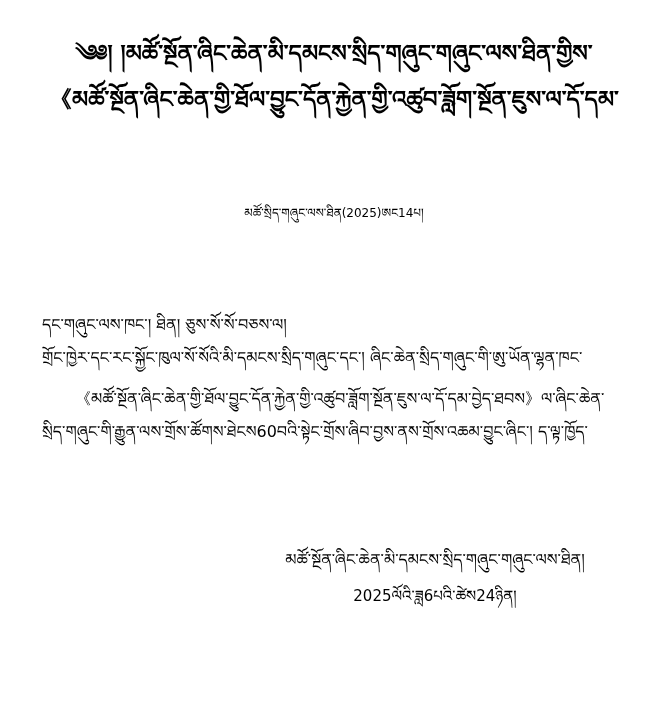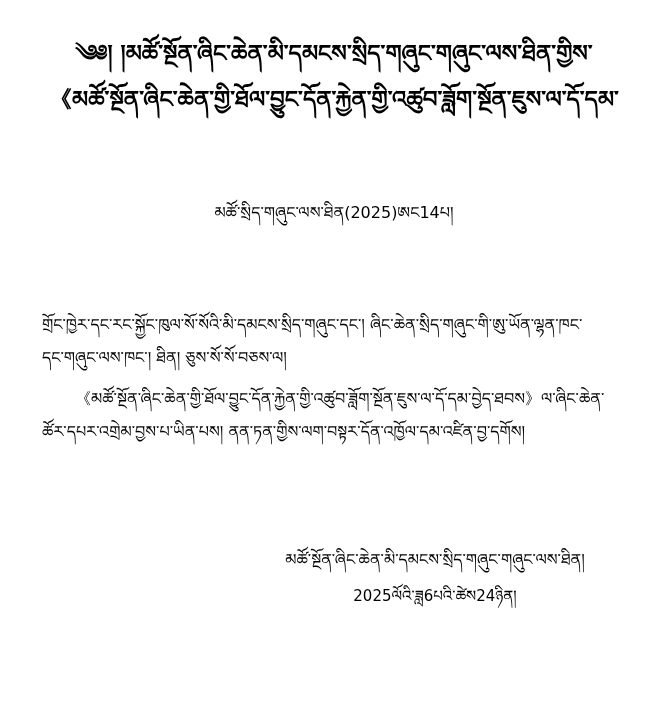--- a/index.html
+++ b/index.html
@@ -27,21 +27,21 @@
     font-size: 23px;
     line-height: 46px;
     color: #000000;
   }
   .doc-number {
     position: absolute;
     top: 198px;
     left: 0;
     width: 100%;
     text-align: center;
-    font-size: 16px;
+    font-size: 12px;
     line-height: 30px;
     color: #000000;
   }
   .body-block {
     position: absolute;
     left: 42px;
     right: 40px;
     font-size: 16px;
     line-height: 33px;
     text-align: left;
@@ -69,27 +69,27 @@
 <div class="page">
 
   <div class="doc-title">
     <div class="line">༄༅། །མཚོ་སྔོན་ཞིང་ཆེན་མི་དམངས་སྲིད་གཞུང་གཞུང་ལས་ཐིན་གྱིས་</div>
     <div class="line">《མཚོ་སྔོན་ཞིང་ཆེན་གྱི་ཐོལ་བྱུང་དོན་རྐྱེན་གྱི་འཚུབ་ཟློག་སྔོན་ཇུས་ལ་དོ་དམ་</div>
   </div>
 
   <div class="doc-number">མཚོ་སྲིད་གཞུང་ལས་ཐིན(2025)ཨང14པ།</div>
 
   <div class="body-block para-recipients">
+    <div class="line">དང་གཞུང་ལས་ཁང་། ཐིན། ཅུས་སོ་སོ་བཅས་ལ།</div>
     <div class="line">གྲོང་ཁྱེར་དང་རང་སྐྱོང་ཁུལ་སོ་སོའི་མི་དམངས་སྲིད་གཞུང་དང་། ཞིང་ཆེན་སྲིད་གཞུང་གི་ཨུ་ཡོན་ལྷན་ཁང་</div>
-    <div class="line">དང་གཞུང་ལས་ཁང་། ཐིན། ཅུས་སོ་སོ་བཅས་ལ།</div>
   </div>
 
   <div class="body-block para-notice">
     <div class="line indent">《མཚོ་སྔོན་ཞིང་ཆེན་གྱི་ཐོལ་བྱུང་དོན་རྐྱེན་གྱི་འཚུབ་ཟློག་སྔོན་ཇུས་ལ་དོ་དམ་བྱེད་ཐབས》ལ་ཞིང་ཆེན་</div>
-    <div class="line">ཚོར་དཔར་འགྲེམ་བྱས་པ་ཡིན་པས། ནན་ཏན་གྱིས་ལག་བསྟར་དོན་འཁྱོལ་དམ་འཛིན་བྱ་དགོས།</div>
+    <div class="line">སྲིད་གཞུང་གི་རྒྱུན་ལས་གྲོས་ཚོགས་ཐེངས60བའི་སྟེང་གྲོས་ཞིབ་བྱས་ནས་གྲོས་འཆམ་བྱུང་ཞིང་། ད་ལྟ་ཁྱོད་</div>
   </div>
 
   <div class="sign-block">
     <div class="sign-issuer">མཚོ་སྔོན་ཞིང་ཆེན་མི་དམངས་སྲིད་གཞུང་གཞུང་ལས་ཐིན།</div>
     <div class="sign-date">2025ལོའི་ཟླ6པའི་ཚེས24ཉིན།</div>
   </div>
 
 </div>
 
 </body></html>

